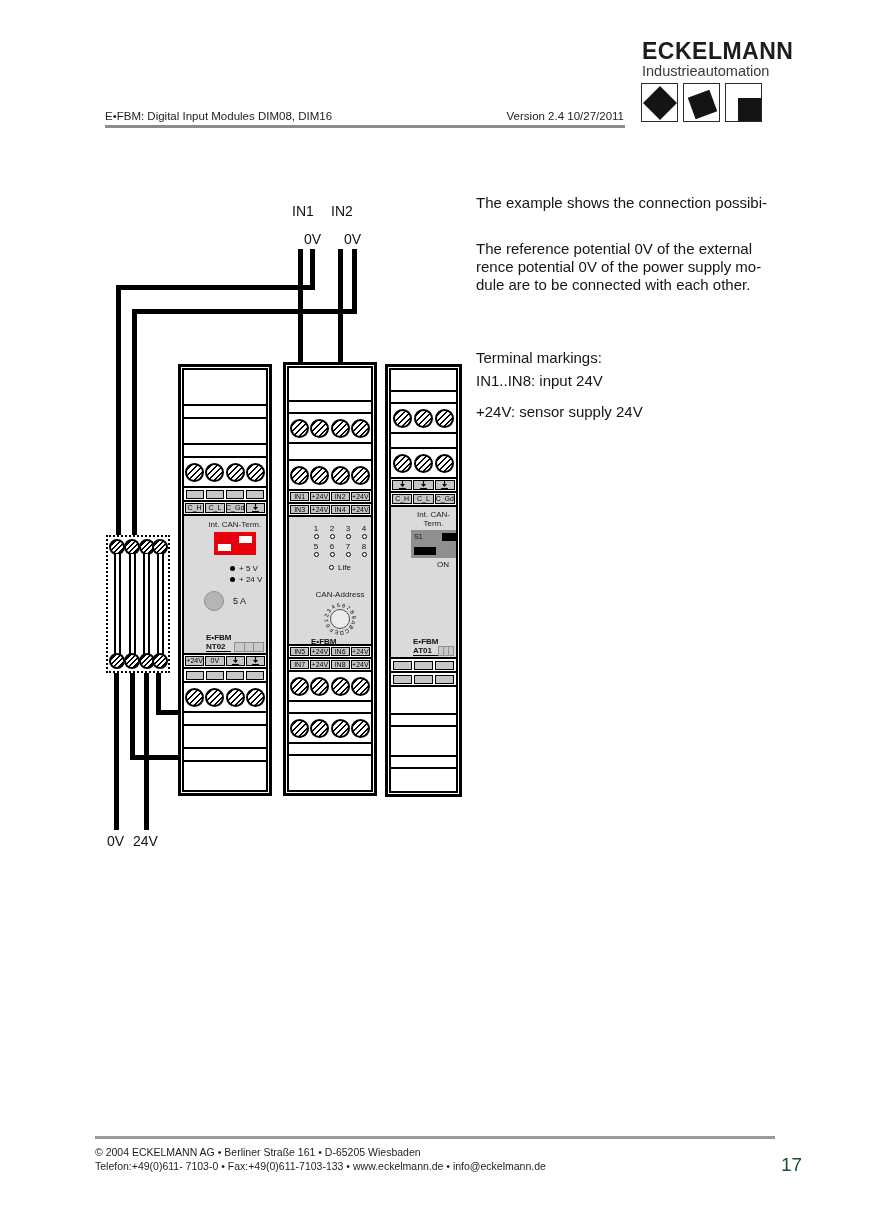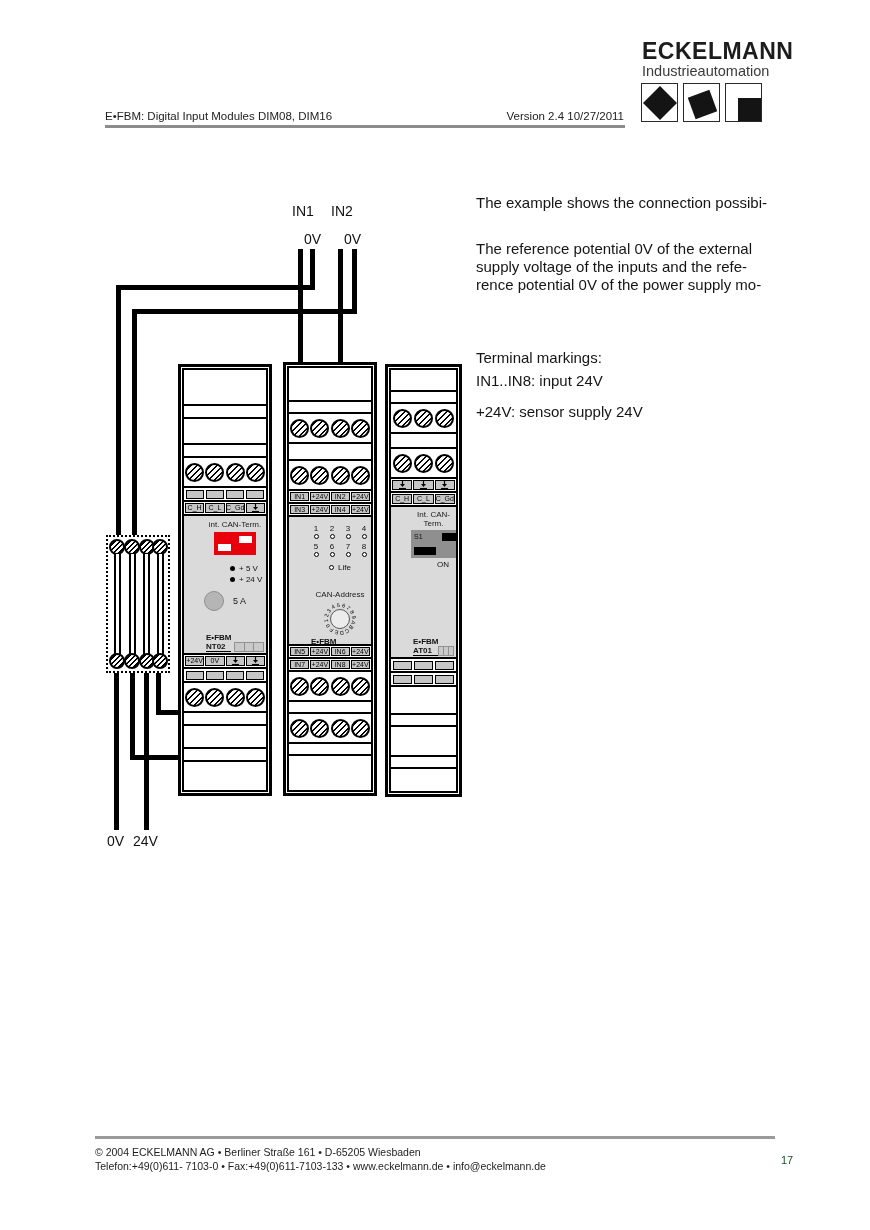--- a/index.html
+++ b/index.html
@@ -75,21 +75,21 @@
   .sw-block { width:56px; height:28px; background:#8f8f8f; margin:2px auto 0; padding:3px 3px; flex:none;
               display:flex; flex-direction:column; justify-content:space-between; }
   .sw-row { display:flex; justify-content:space-between; align-items:center; font-size:7px; line-height:8px; color:#101010; }
   .sw-slider { width:22px; height:8px; background:#000; }
   .on-lbl { font-size:8px; text-align:right; padding-right:7px; margin-top:2px; }
 
   
   .ftr-rule { position:absolute; left:95px; top:1136px; width:680px; height:3px; background:#9a9a9a; }
   .ftr-l1 { position:absolute; left:95px; top:1146px; font-size:10.5px; color:#1d1d1d; }
   .ftr-l2 { position:absolute; left:95px; top:1160px; font-size:10.5px; color:#1d1d1d; }
-  .pageno { position:absolute; left:781px; top:1154px; font-size:11px; color:#14532d; }
+  .pageno { position:absolute; left:781px; top:1154px; font-size:19px; color:#14532d; }
 
   svg.earth { display:block; }
 </style>
 </head>
 <body>
 
 <div class="page">
 
   <div class="logo-brand">ECKELMANN</div>
   <div class="logo-sub">Industrieautomation</div>
@@ -106,22 +106,22 @@
   </div>
   <div class="hdr-left">E•FBM: Digital Input Modules DIM08, DIM16</div>
   <div class="hdr-right">Version 2.4  10/27/2011</div>
   <div class="hdr-rule"></div>
 
   <div class="tcol" style="top:194px;">
     <div>The example shows the connection possibi-</div>
   </div>
   <div class="tcol" style="top:240px;">
     <div>The reference potential 0V of the external</div>
-    <div>supply voltage of the inputs and the refe-</div>
     <div>rence potential 0V of the power supply mo-</div>
+    <div>dule are to be connected with each other.</div>
   </div>
   <div class="tcol" style="top:349px;">
     <div>Terminal markings:</div>
   </div>
   <div class="tcol" style="top:372px;">
     <div>IN1..IN8: input 24V</div>
   </div>
   <div class="tcol" style="top:403px;">
     <div>+24V: sensor supply 24V</div>
   </div>

